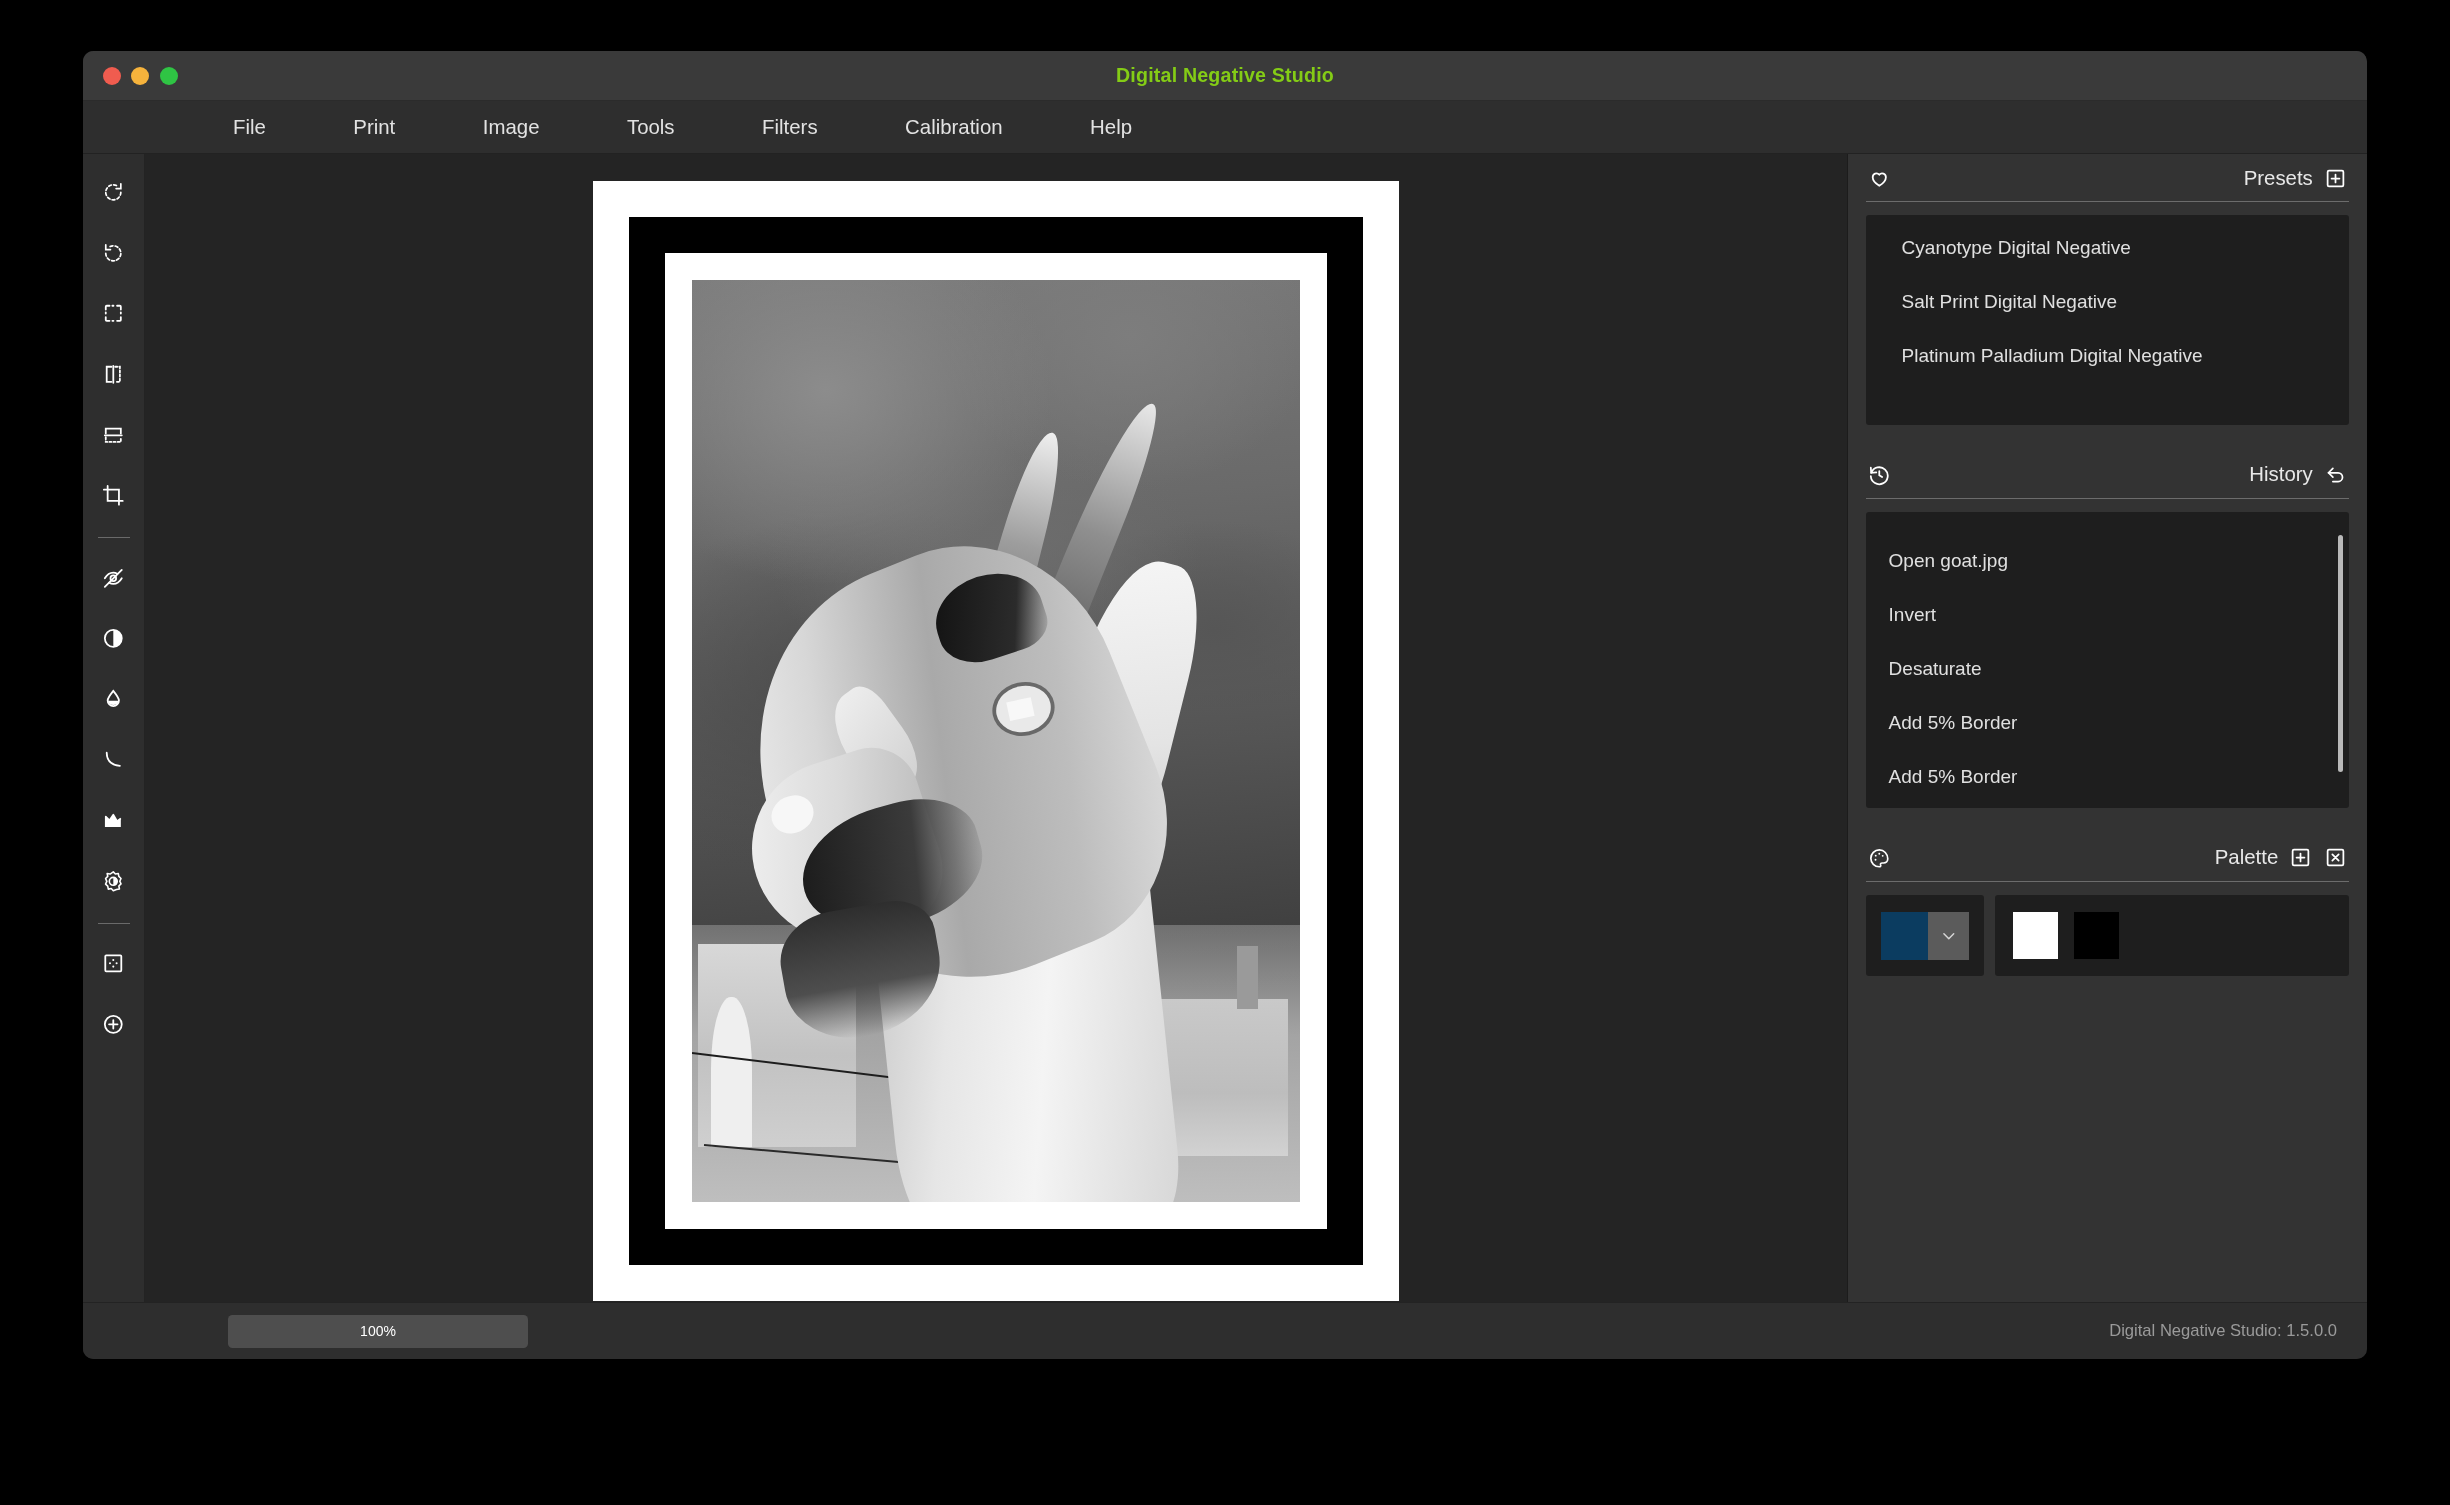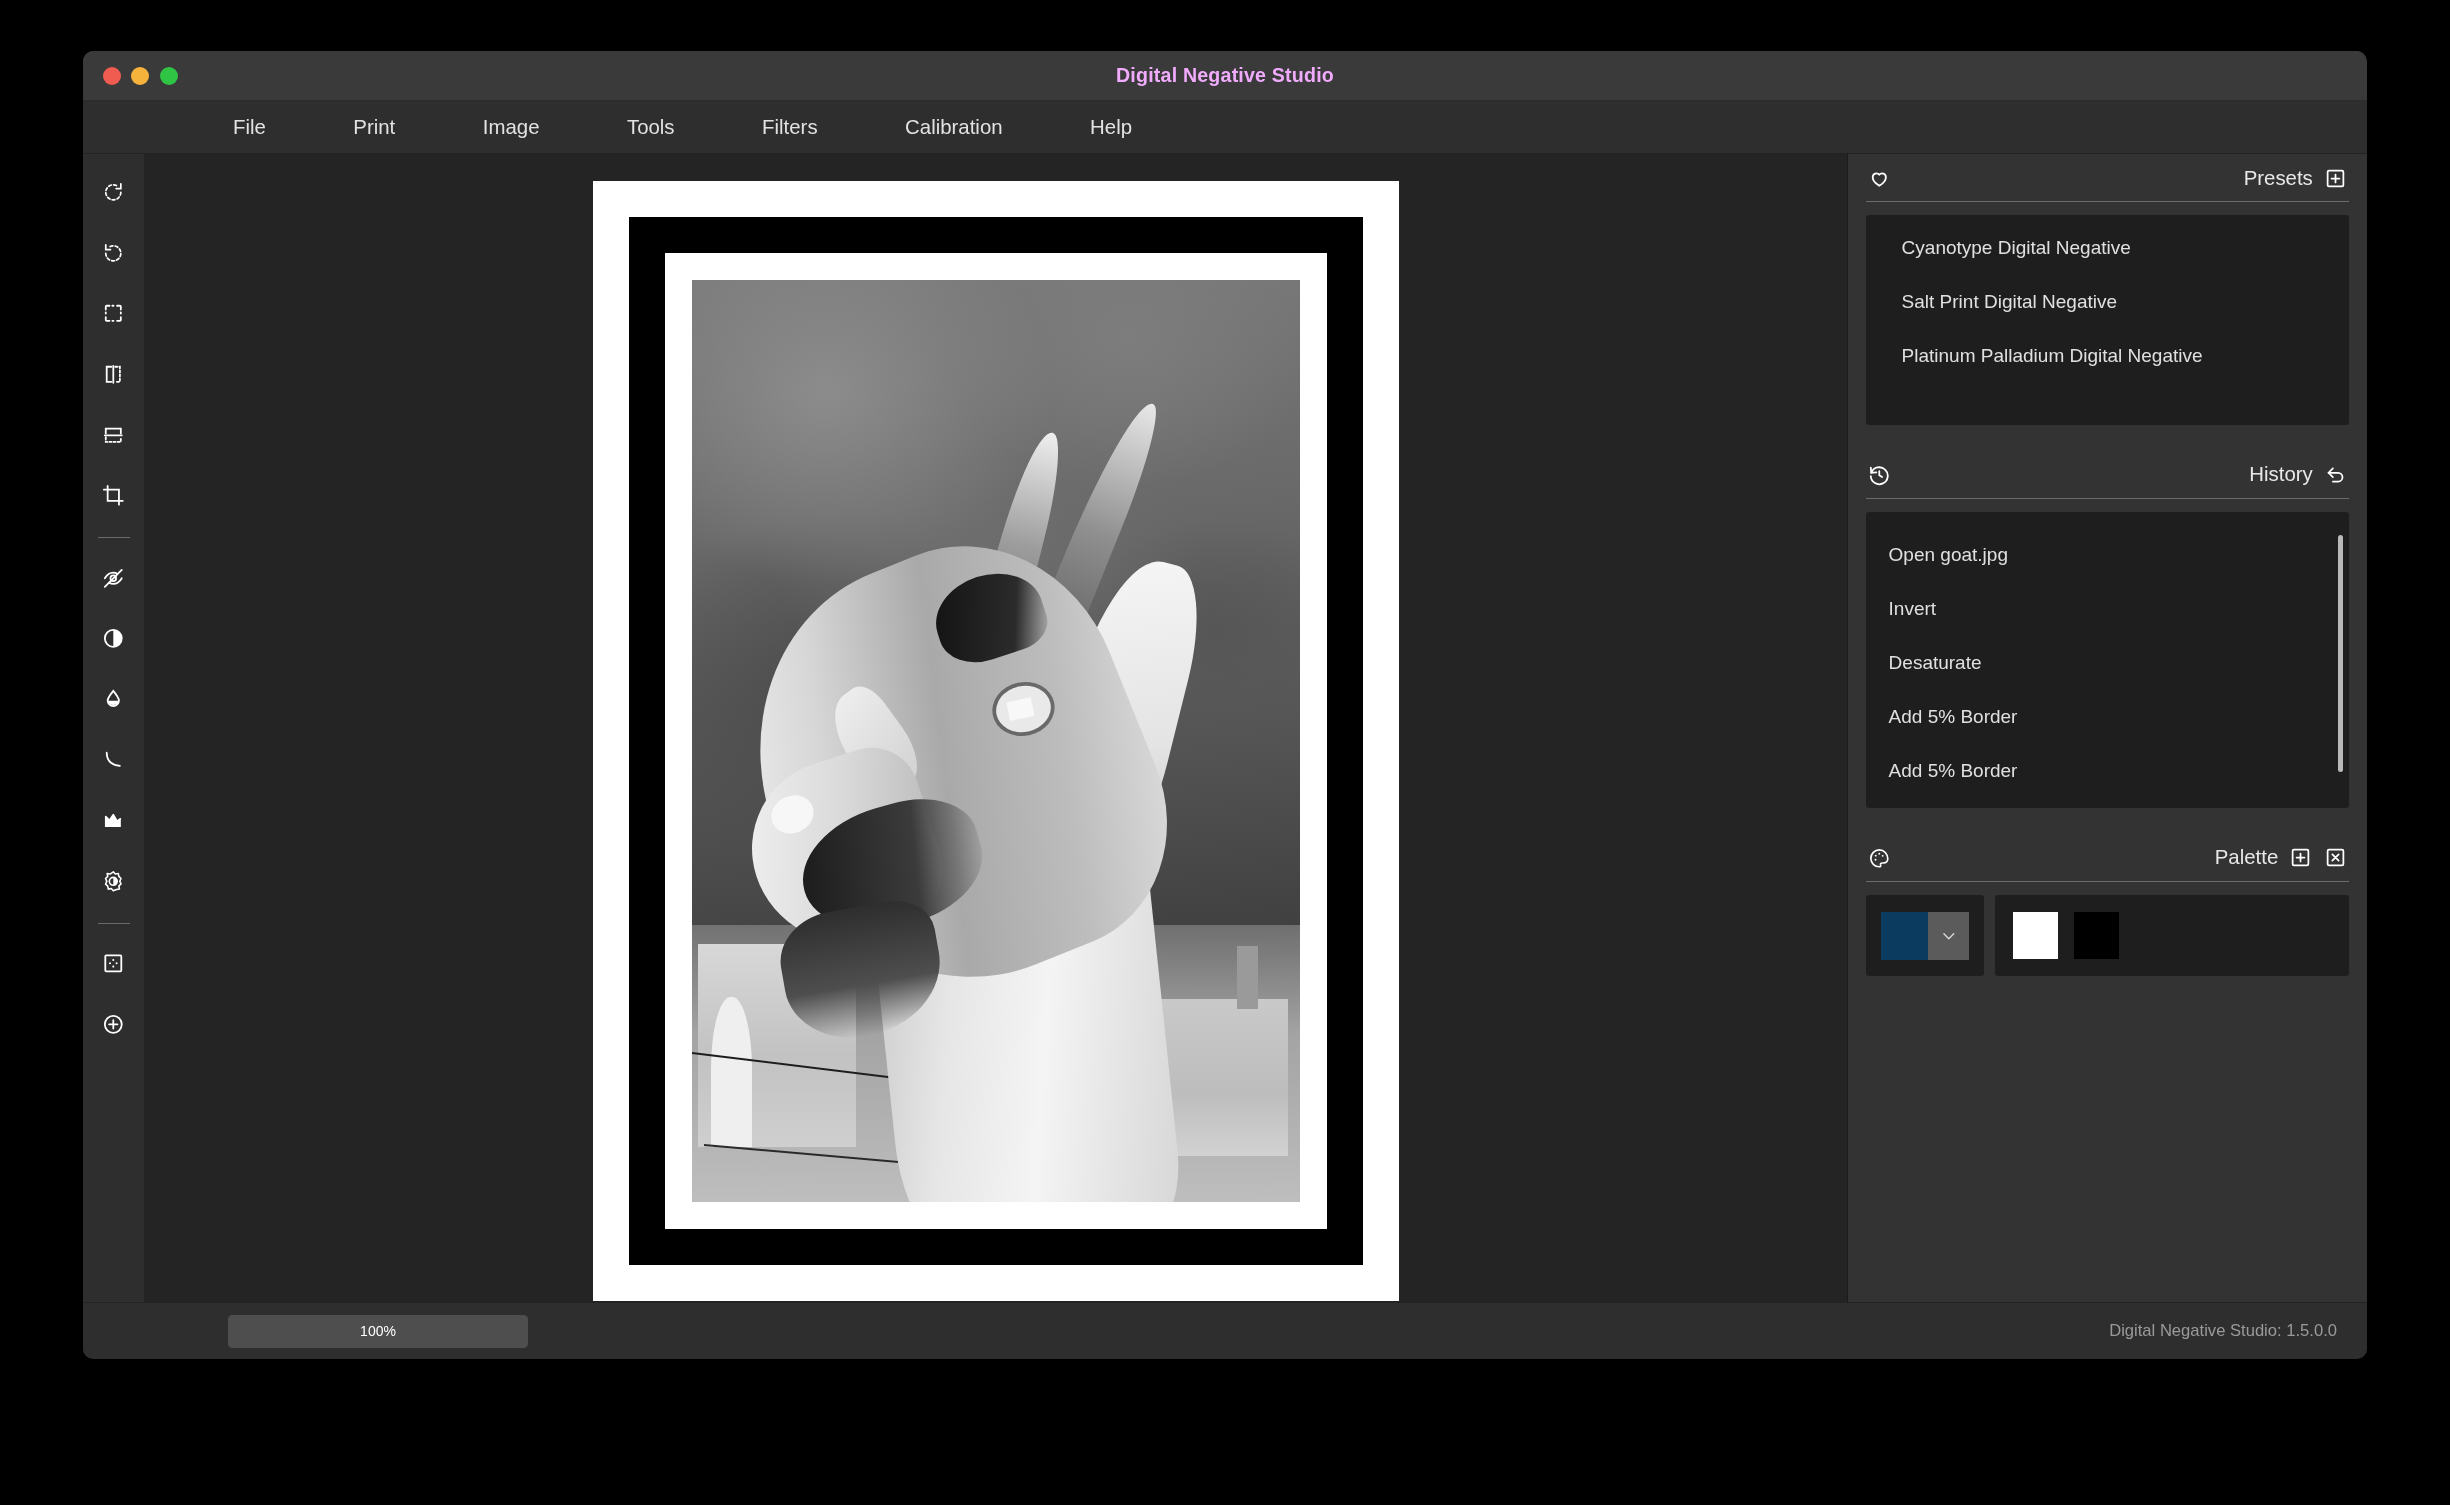--- a/index.html
+++ b/index.html
@@ -32,21 +32,21 @@
     display: flex; align-items: center;
     border-bottom: 0.8px solid #2b2b2b;
   }
   .traffic { display: flex; gap: 10.6px; margin-left: 19.6px; }
   .dot { width: 18px; height: 18px; border-radius: 50%; }
   .dot.red { background: #f05c4f; }
   .dot.yellow { background: #f6b33c; }
   .dot.green { background: #2fc444; }
   .title-text {
     position: absolute; left: 0; right: 0; text-align: center;
-    color: #f0abfc; font-size: 19.6px; font-weight: bold;
+    color: #84cc16; font-size: 19.6px; font-weight: bold;
     letter-spacing: 0.2px;
   }
   
   .menubar {
     height: 53px; flex: 0 0 53px;
     background: #2e2e2e;
     display: flex; align-items: center;
     padding-left: 132px;
     border-bottom: 0.8px solid #222;
     gap: 44px;
@@ -237,21 +237,21 @@
     margin: 0 18px;
   }
   .listbox {
     background: #1e1e1e;
     margin: 13.6px 18px 0 18px;
     border-radius: 3px;
     position: relative;
     overflow: hidden;
   }
   #presets-list { height: 210px; padding: 6px 13px; }
-  #history-list { height: 296px; padding: 16px 0; }
+  #history-list { height: 296px; padding: 22px 0; }
   .list-item {
     height: 54px;
     display: flex; align-items: center;
     padding: 0 22.6px;
     color: #e0e0e0; font-size: 19px;
     cursor: default;
   }
   .scrollbar {
     position: absolute; right: 6px; top: 22.6px;
     width: 5.3px; height: 237px;

